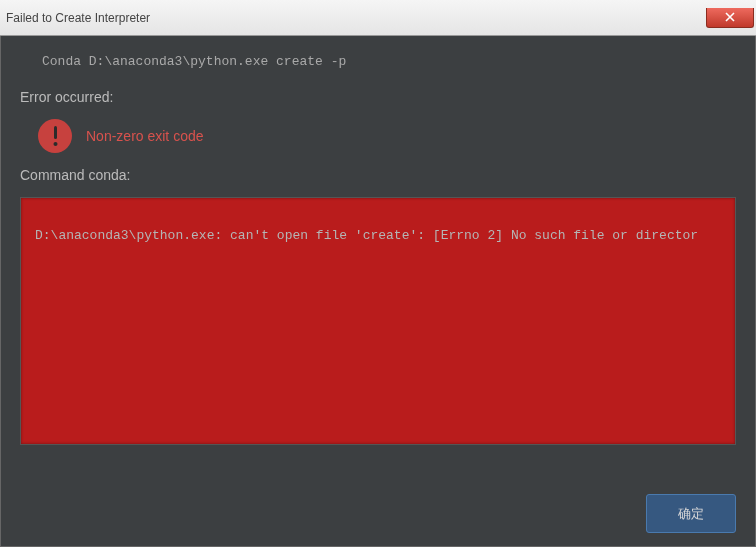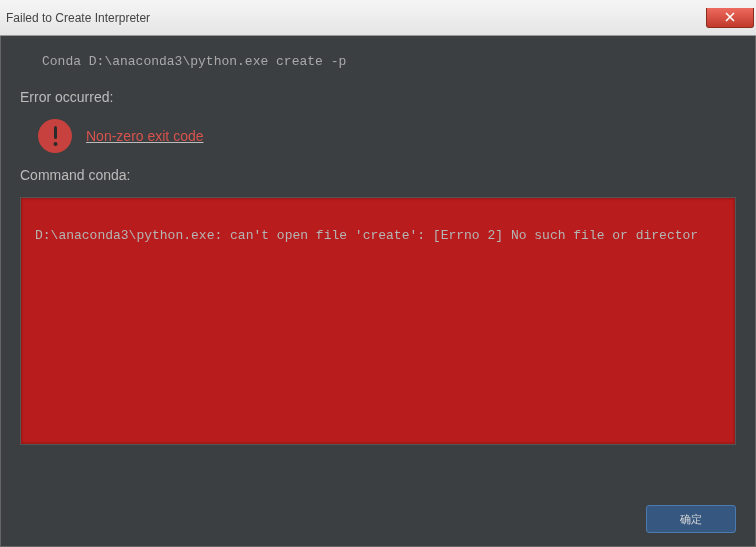--- a/index.html
+++ b/index.html
@@ -62,21 +62,20 @@
       line-height: 1.9;
       margin-bottom: 14px;
     }
     .error-row {
       display: flex;
       align-items: center;
       gap: 14px;
       padding-left: 18px;
       margin-bottom: 14px;
       margin-top: 6px;
-      text-decoration: underline;
     }
     .error-icon {
       width: 34px;
       height: 34px;
       border-radius: 50%;
       background: #c7413e;
       display: flex;
       align-items: center;
       justify-content: center;
       flex-shrink: 0;
@@ -104,22 +103,22 @@
     }
     .button-row {
       position: absolute;
       bottom: 14px;
       right: 20px;
       display: flex;
       gap: 12px;
     }
     .btn {
       min-width: 90px;
-      height: 28px;
-      font-size: 11px;
+      height: 39px;
+      font-size: 13px;
       display: flex;
       align-items: center;
       justify-content: center;
       cursor: pointer;
       border-radius: 3px;
     }
     .btn-primary {
       background: #365880;
       border: 1px solid #4a7aae;
       color: #d8d8d8;

